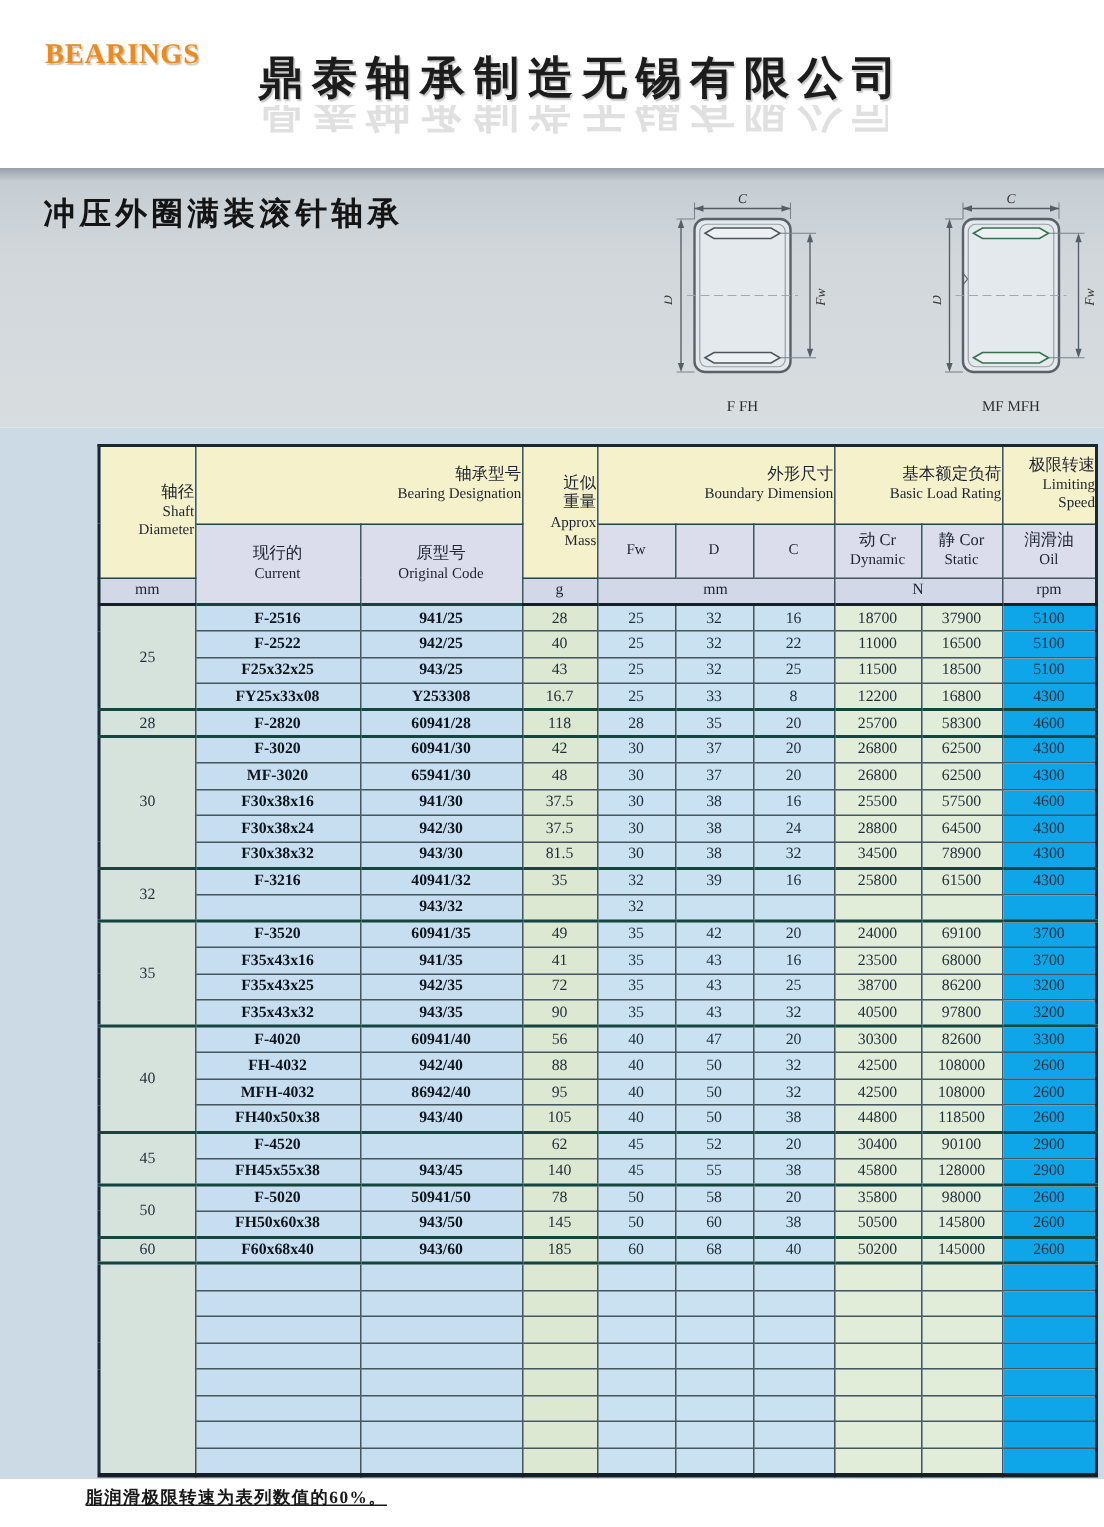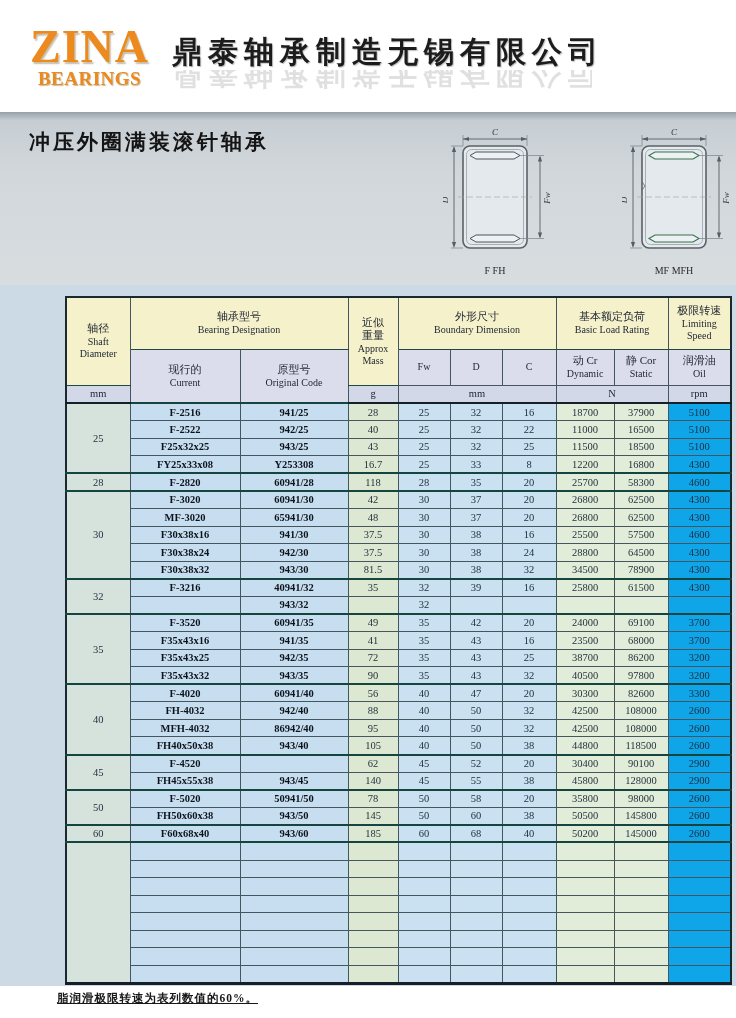--- a/index.html
+++ b/index.html
@@ -32,21 +32,21 @@
   
   .content{position:absolute;left:0;top:285px;width:736px;height:701px;background:#cbdae4;}
 
   table.spec{position:absolute;left:65px;top:11px;width:666px;border-collapse:collapse;
              table-layout:fixed;border:2px solid #1a2830;border-bottom:3px solid #141f27;}
   table.spec th,table.spec td{border:1px solid #45565f;padding:0;overflow:hidden;}
   thead th{font-weight:normal;color:#1d2430;text-align:center;vertical-align:middle;}
   .zh{font-size:11px;line-height:1.25;}
   .en{font-size:10px;line-height:1.2;}
   tr.band1{height:52px;} tr.band2{height:36px;} tr.units{height:18px;}
-  tr.band1 th{border-bottom:1px solid #1f4a44;}
+  tr.band1 th{border-bottom:1px solid #1f4a44;text-align:right;}
   tr.units th{font-size:10.5px;border-bottom:2px solid #141f27;background:#d2d8e8;}
   .h-yellow{background:#f5f1cb;} .h-lav{background:#dbdcec;}
 
   tbody tr{height:17.58px;}
   tbody td{text-align:center;font-size:10.5px;color:#1f2c3a;vertical-align:middle;}
   td.col-shaft{background:#d6e3dd;}
   td.col-code{background:#c6def0;font-weight:bold;color:#0e141c;}
   td.col-current{text-align:center;padding-left:25px;}
   td.col-mass{background:#dce8d2;}
   td.col-dim{background:#c9e1f0;}
@@ -58,21 +58,20 @@
             color:#181818;letter-spacing:1px;text-decoration:underline;}
 
   svg text{font-family:"Liberation Serif","DejaVu Serif",serif;}
 </style>
 </head>
 <body>
 
 <div class="page">
 
   <div class="logo">
-    <div class="logo-line1">ZINA</div>
     <div class="logo-line2">BEARINGS</div>
   </div>
   <div class="company">
     <div class="company-name">鼎泰轴承制造无锡有限公司</div>
     <div class="company-reflection">鼎泰轴承制造无锡有限公司</div>
   </div>
 
   <div class="banner">
     <div class="banner-title">冲压外圈满装滚针轴承</div>
 

